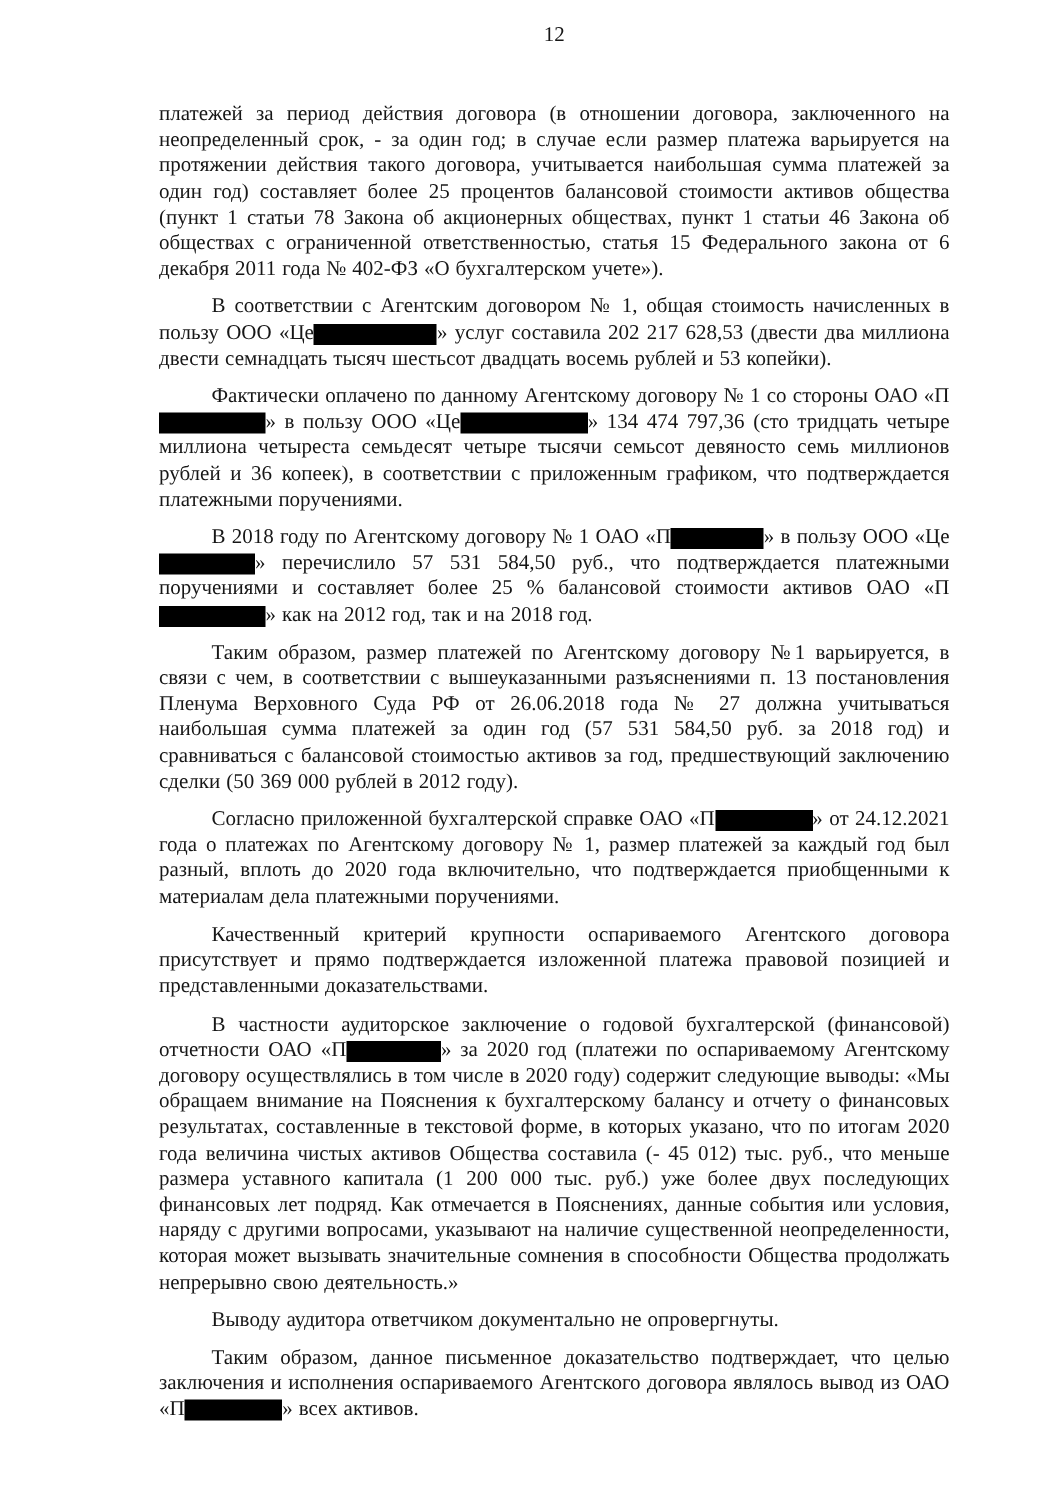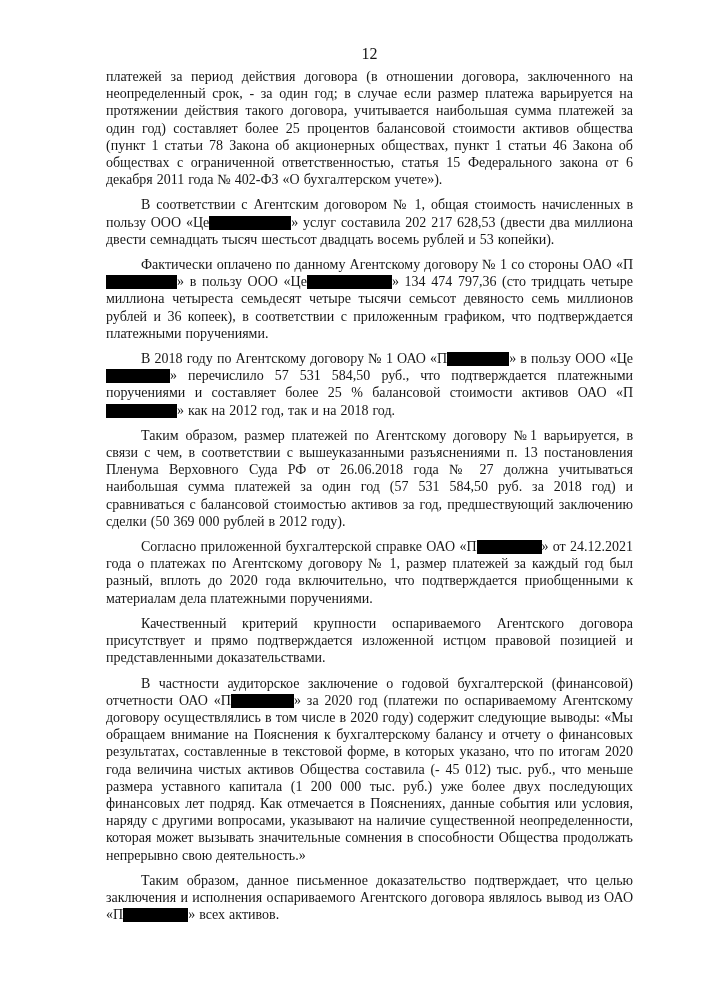--- a/index.html
+++ b/index.html
@@ -11,25 +11,25 @@
     position: relative;
     width: 707px;
     height: 1000px;
     background: #ffffff;
     overflow: hidden;
     font-family: "Liberation Serif", serif;
     color: #161616;
   }
   .page-number {
     position: absolute;
-    top: 45px;
+    top: 15px;
     left: 98px;
     width: 543px;
     text-align: center;
-    font-size: 16px;
+    font-size: 14px;
     line-height: 17px;
   }
   .text-block {
     position: absolute;
     top: 60px;
     left: 98px;
     width: 543px;
     font-size: 14px;
     line-height: 17.2px;
     text-align: justify;
@@ -55,17 +55,18 @@
 
 <div class="page">
   <div class="page-number">12</div>
   <div class="text-block">
       <p>платежей за период действия договора (в отношении договора, заключенного на неопределенный срок, - за один год; в случае если размер платежа варьируется на протяжении действия такого договора, учитывается наибольшая сумма платежей за один год) составляет более 25 процентов балансовой стоимости активов общества (пункт 1 статьи 78 Закона об акционерных обществах, пункт 1 статьи 46 Закона об обществах с ограниченной ответственностью, статья 15 Федерального закона от 6 декабря 2011 года № 402-ФЗ «О бухгалтерском учете»).</p>
       <p class="indent">В соответствии с Агентским договором № 1, общая стоимость начисленных в пользу ООО «Це<span class="redaction" style="width: 82px; background: rgb(0, 0, 0);"></span>» услуг составила 202 217 628,53 (двести два миллиона двести семнадцать тысяч шестьсот двадцать восемь рублей и 53 копейки).</p>
       <p class="indent">Фактически оплачено по данному Агентскому договору № 1 со стороны ОАО «П<span class="redaction" style="width: 71px; background: rgb(0, 0, 0);"></span>» в пользу ООО «Це<span class="redaction" style="width: 85px; background: rgb(0, 0, 0);"></span>» 134 474 797,36 (сто тридцать четыре миллиона четыреста семьдесят четыре тысячи семьсот девяносто семь миллионов рублей и 36 копеек), в соответствии с приложенным графиком, что подтверждается платежными поручениями.</p>
       <p class="indent">В 2018 году по Агентскому договору № 1 ОАО «П<span class="redaction" style="width: 62px; background: rgb(0, 0, 0);"></span>» в пользу ООО «Це<span class="redaction" style="width: 64px; background: rgb(0, 0, 0);"></span>» перечислило 57 531 584,50 руб., что подтверждается платежными поручениями и составляет более 25 % балансовой стоимости активов ОАО «П<span class="redaction" style="width: 71px; background: rgb(0, 0, 0);"></span>» как на 2012 год, так и на 2018 год.</p>
       <p class="indent">Таким образом, размер платежей по Агентскому договору №1 варьируется, в связи с чем, в соответствии с вышеуказанными разъяснениями п. 13 постановления Пленума Верховного Суда РФ от 26.06.2018 года № 27 должна учитываться наибольшая сумма платежей за один год (57 531 584,50 руб. за 2018 год) и сравниваться с балансовой стоимостью активов за год, предшествующий заключению сделки (50 369 000 рублей в 2012 году).</p>
       <p class="indent">Согласно приложенной бухгалтерской справке ОАО «П<span class="redaction" style="width: 65px; background: rgb(0, 0, 0);"></span>» от 24.12.2021 года о платежах по Агентскому договору № 1, размер платежей за каждый год был разный, вплоть до 2020 года включительно, что подтверждается приобщенными к материалам дела платежными поручениями.</p>
-      <p class="indent">Качественный критерий крупности оспариваемого Агентского договора присутствует и прямо подтверждается изложенной истцом правовой позицией и представленными доказательствами.</p>
+      <p class="indent">Качественный критерий крупности оспариваемого Агентского договора присутствует и прямо подтверждается изложенной платежа правовой позицией и представленными доказательствами.</p>
       <p class="indent">В частности аудиторское заключение о годовой бухгалтерской (финансовой) отчетности ОАО «П<span class="redaction" style="width: 63px; background: rgb(0, 0, 0);"></span>» за 2020 год (платежи по оспариваемому Агентскому договору осуществлялись в том числе в 2020 году) содержит следующие выводы: «Мы обращаем внимание на Пояснения к бухгалтерскому балансу и отчету о финансовых результатах, составленные в текстовой форме, в которых указано, что по итогам 2020 года величина чистых активов Общества составила (- 45 012) тыс. руб., что меньше размера уставного капитала (1 200 000 тыс. руб.) уже более двух последующих финансовых лет подряд. Как отмечается в Пояснениях, данные события или условия, наряду с другими вопросами, указывают на наличие существенной неопределенности, которая может вызывать значительные сомнения в способности Общества продолжать непрерывно свою деятельность.»</p>
+      <p class="indent">Выводу аудитора ответчиком документально не опровергнуты.</p>
       <p class="indent">Таким образом, данное письменное доказательство подтверждает, что целью заключения и исполнения оспариваемого Агентского договора являлось вывод из ОАО «П<span class="redaction" style="width: 65px; background: rgb(0, 0, 0);"></span>» всех активов.</p>
     </div>
 </div>
 
 </body></html>

